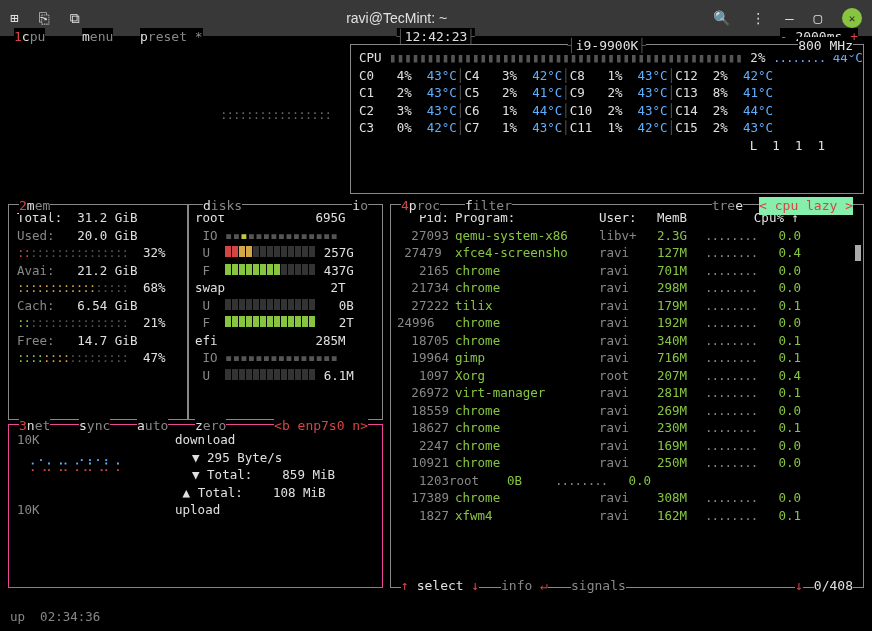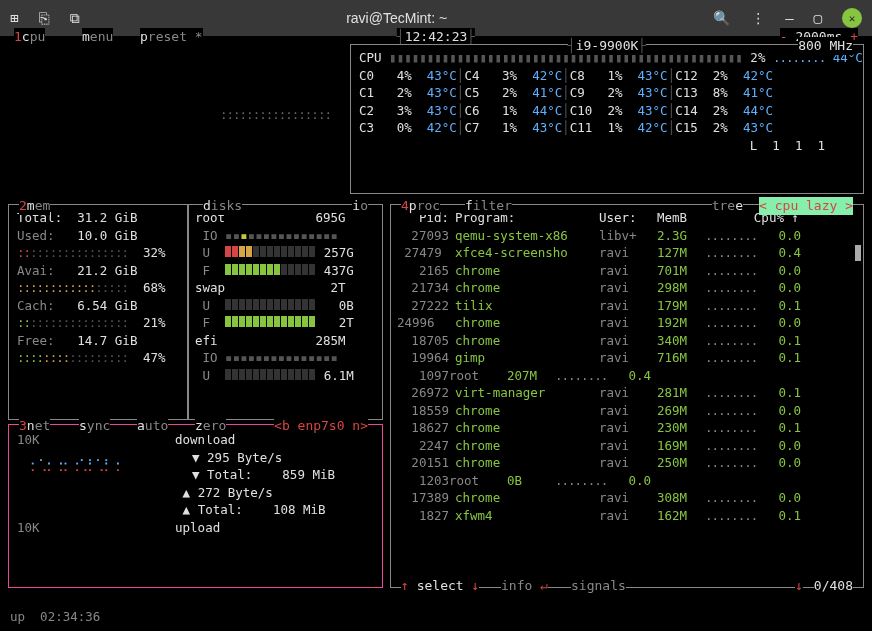--- a/index.html
+++ b/index.html
@@ -93,21 +93,21 @@
     <div class="ln" style="text-align:right;padding-right:30px"><span class="wht">L  1  1  1</span></div>
   </div>
 </div>
 
 <div class="mem-box">
   <div style="position:absolute;top:-8px;left:10px;background:#000">
     <span class="red">2</span><span class="wht">m</span><span class="gry">em</span>
   </div>
   <div style="padding:4px 8px;font-size:12.5px">
     <div class="ln"><span class="wht">Total:</span>  <span class="wht">31.2 GiB</span></div>
-    <div class="ln"><span class="gry">Used:</span>   <span class="wht">10.0 GiB</span></div>
+    <div class="ln"><span class="gry">Used:</span>   <span class="wht">20.0 GiB</span></div>
     <div class="ln"><span class="red dots">::</span><span class="drk dots">:::::::::::::::</span>  <span class="wht">32%</span></div>
     <div class="ln"><span class="gry">Avai:</span>   <span class="wht">21.2 GiB</span></div>
     <div class="ln"><span class="org dots">::::::::::::</span><span class="drk dots">:::::</span>  <span class="wht">68%</span></div>
     <div class="ln"><span class="gry">Cach:</span>   <span class="wht">6.54 GiB</span></div>
     <div class="ln"><span class="grn dots">::</span><span class="drk dots">:::::::::::::::</span>  <span class="wht">21%</span></div>
     <div class="ln"><span class="gry">Free:</span>   <span class="wht">14.7 GiB</span></div>
     <div class="ln"><span class="grn dots">::::</span><span class="org dots">::::</span><span class="drk dots">:::::::::</span>  <span class="wht">47%</span></div>
   </div>
 </div>
 
@@ -133,21 +133,20 @@
     <span class="red">3</span><span class="wht">n</span><span class="gry">et</span>
   </div>
   <div style="position:absolute;top:-8px;left:70px;background:#000"><span class="wht">s</span><span class="gry">ync</span></div>
   <div style="position:absolute;top:-8px;left:128px;background:#000"><span class="wht">a</span><span class="gry">uto</span></div>
   <div style="position:absolute;top:-8px;left:186px;background:#000"><span class="wht">z</span><span class="gry">ero</span></div>
   <div style="position:absolute;top:-8px;right:14px;background:#000"><span class="red">&lt;b enp7s0 n&gt;</span></div>
   <div style="padding:6px 8px;font-size:12.5px">
     <div class="ln"><span class="gry">10K</span>                  <span class="wht">download</span></div>
     <div class="ln"><span class="cyan dots">  ⡀⠄⡀⢀⡀⢀⠄⡄⠄⡄⢀   </span>       <span class="wht">▼ 295 Byte/s</span></div>
     <div class="ln"><span class="red dots">  ⠁⠈⠁⠈⠁⠈⠈⠁⠈⠁⠈   </span>       <span class="wht">▼ Total:    859 MiB</span></div>
-    <div class="ln">                      <span class="wht">▲ 272 Byte/s</span></div>
     <div class="ln">                      <span class="wht">▲ Total:    108 MiB</span></div>
     <div class="ln"><span class="gry">10K</span>                  <span class="wht">upload</span></div>
   </div>
 </div>
 
 <div class="proc-box">
   <div style="position:absolute;top:-8px;left:10px;background:#000">
     <span class="red">4</span><span class="wht">p</span><span class="gry">roc</span>
   </div>
   <div style="position:absolute;top:-8px;left:74px;background:#000"><span class="wht">f</span><span class="gry">ilter</span></div>
@@ -164,26 +163,26 @@
     </div>
     <div id="proc-rows">
           <div class="proc-row"><span class="gry" style="width:52px;text-align:right">27093</span><span class="grn" style="width:150px;padding-left:6px">qemu-system-x86</span><span class="gry" style="width:58px">libv+</span><span class="grn" style="width:48px">2.3G</span><span class="gry dots" style="width:60px">........</span><span class="grn" style="width:36px;text-align:right">0.0</span></div>
           <div class="proc-row"><span class="gry" style="width:52px;text-align:center">27479</span><span class="grn" style="width:150px;padding-left:6px">xfce4-screensho</span><span class="gry" style="width:58px">ravi</span><span class="grn" style="width:48px">127M</span><span class="gry dots" style="width:60px">........</span><span class="grn" style="width:36px;text-align:right">0.4</span></div>
           <div class="proc-row"><span class="gry" style="width:52px;text-align:right">2165</span><span class="grn" style="width:150px;padding-left:6px">chrome</span><span class="gry" style="width:58px">ravi</span><span class="grn" style="width:48px">701M</span><span class="gry dots" style="width:60px">........</span><span class="grn" style="width:36px;text-align:right">0.0</span></div>
           <div class="proc-row"><span class="gry" style="width:52px;text-align:right">21734</span><span class="grn" style="width:150px;padding-left:6px">chrome</span><span class="gry" style="width:58px">ravi</span><span class="grn" style="width:48px">298M</span><span class="gry dots" style="width:60px">........</span><span class="grn" style="width:36px;text-align:right">0.0</span></div>
           <div class="proc-row"><span class="gry" style="width:52px;text-align:right">27222</span><span class="grn" style="width:150px;padding-left:6px">tilix</span><span class="gry" style="width:58px">ravi</span><span class="grn" style="width:48px">179M</span><span class="gry dots" style="width:60px">........</span><span class="grn" style="width:36px;text-align:right">0.1</span></div>
           <div class="proc-row"><span class="gry" style="width:52px;text-align:left">24996</span><span class="grn" style="width:150px;padding-left:6px">chrome</span><span class="gry" style="width:58px">ravi</span><span class="grn" style="width:48px">192M</span><span class="gry dots" style="width:60px">........</span><span class="grn" style="width:36px;text-align:right">0.0</span></div>
           <div class="proc-row"><span class="gry" style="width:52px;text-align:right">18705</span><span class="grn" style="width:150px;padding-left:6px">chrome</span><span class="gry" style="width:58px">ravi</span><span class="grn" style="width:48px">340M</span><span class="gry dots" style="width:60px">........</span><span class="grn" style="width:36px;text-align:right">0.1</span></div>
           <div class="proc-row"><span class="gry" style="width:52px;text-align:right">19964</span><span class="grn" style="width:150px;padding-left:6px">gimp</span><span class="gry" style="width:58px">ravi</span><span class="grn" style="width:48px">716M</span><span class="gry dots" style="width:60px">........</span><span class="grn" style="width:36px;text-align:right">0.1</span></div>
-          <div class="proc-row"><span class="gry" style="width:52px;text-align:right">1097</span><span class="gry" style="width:58px">root</span><span class="grn" style="width:48px">207M</span><span class="gry dots" style="width:60px">........</span><span class="grn" style="width:36px;text-align:right">0.4</span></div>
+          <div class="proc-row"><span class="gry" style="width:52px;text-align:right">1097</span><span class="grn" style="width:150px;padding-left:6px">Xorg</span><span class="gry" style="width:58px">root</span><span class="grn" style="width:48px">207M</span><span class="gry dots" style="width:60px">........</span><span class="grn" style="width:36px;text-align:right">0.4</span></div>
           <div class="proc-row"><span class="gry" style="width:52px;text-align:right">26972</span><span class="grn" style="width:150px;padding-left:6px">virt-manager</span><span class="gry" style="width:58px">ravi</span><span class="grn" style="width:48px">281M</span><span class="gry dots" style="width:60px">........</span><span class="grn" style="width:36px;text-align:right">0.1</span></div>
           <div class="proc-row"><span class="gry" style="width:52px;text-align:right">18559</span><span class="grn" style="width:150px;padding-left:6px">chrome</span><span class="gry" style="width:58px">ravi</span><span class="grn" style="width:48px">269M</span><span class="gry dots" style="width:60px">........</span><span class="grn" style="width:36px;text-align:right">0.0</span></div>
           <div class="proc-row"><span class="gry" style="width:52px;text-align:right">18627</span><span class="grn" style="width:150px;padding-left:6px">chrome</span><span class="gry" style="width:58px">ravi</span><span class="grn" style="width:48px">230M</span><span class="gry dots" style="width:60px">........</span><span class="grn" style="width:36px;text-align:right">0.1</span></div>
           <div class="proc-row"><span class="gry" style="width:52px;text-align:right">2247</span><span class="grn" style="width:150px;padding-left:6px">chrome</span><span class="gry" style="width:58px">ravi</span><span class="grn" style="width:48px">169M</span><span class="gry dots" style="width:60px">........</span><span class="grn" style="width:36px;text-align:right">0.0</span></div>
-          <div class="proc-row"><span class="gry" style="width:52px;text-align:right">20151</span><span class="grn" style="width:150px;padding-left:6px">chrome</span><span class="gry" style="width:58px">ravi</span><span class="grn" style="width:48px">250M</span><span class="gry dots" style="width:60px">........</span><span class="grn" style="width:36px;text-align:right">0.0</span></div>
+          <div class="proc-row"><span class="gry" style="width:52px;text-align:right">10921</span><span class="grn" style="width:150px;padding-left:6px">chrome</span><span class="gry" style="width:58px">ravi</span><span class="grn" style="width:48px">250M</span><span class="gry dots" style="width:60px">........</span><span class="grn" style="width:36px;text-align:right">0.0</span></div>
           <div class="proc-row"><span class="gry" style="width:52px;text-align:right">1203</span><span class="gry" style="width:58px">root</span><span class="grn" style="width:48px">0B</span><span class="gry dots" style="width:60px">........</span><span class="grn" style="width:36px;text-align:right">0.0</span></div>
           <div class="proc-row"><span class="gry" style="width:52px;text-align:right">17389</span><span class="grn" style="width:150px;padding-left:6px">chrome</span><span class="gry" style="width:58px">ravi</span><span class="grn" style="width:48px">308M</span><span class="gry dots" style="width:60px">........</span><span class="grn" style="width:36px;text-align:right">0.0</span></div>
           <div class="proc-row"><span class="gry" style="width:52px;text-align:right">1827</span><span class="grn" style="width:150px;padding-left:6px">xfwm4</span><span class="gry" style="width:58px">ravi</span><span class="grn" style="width:48px">162M</span><span class="gry dots" style="width:60px">........</span><span class="grn" style="width:36px;text-align:right">0.1</span></div>
         </div>
   </div>
   <div style="position:absolute;bottom:-8px;left:10px;background:#000">
     <span class="red">↑ </span><span class="wht">select</span><span class="red"> ↓</span>
   </div>
   <div style="position:absolute;bottom:-8px;left:110px;background:#000"><span class="gry">info</span><span class="red"> ↵</span></div>
   <div style="position:absolute;bottom:-8px;left:180px;background:#000"><span class="gry">signals</span></div>

